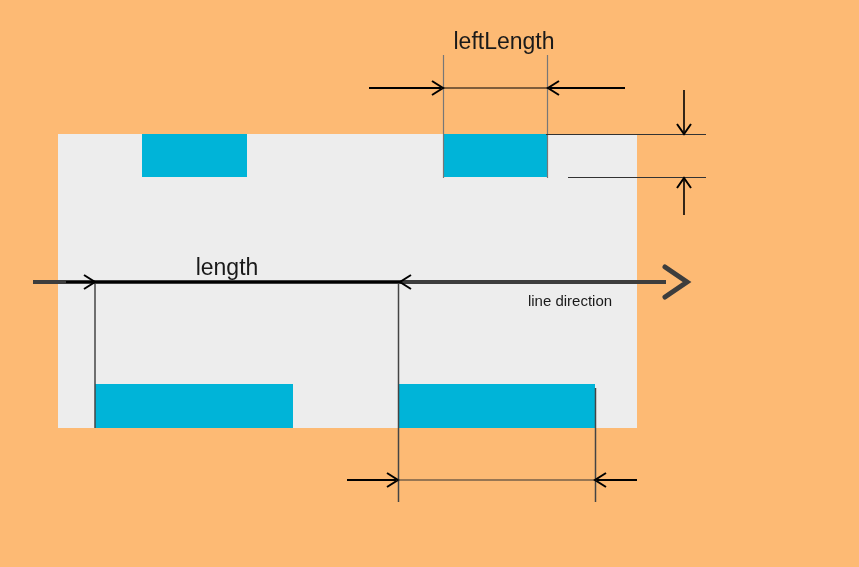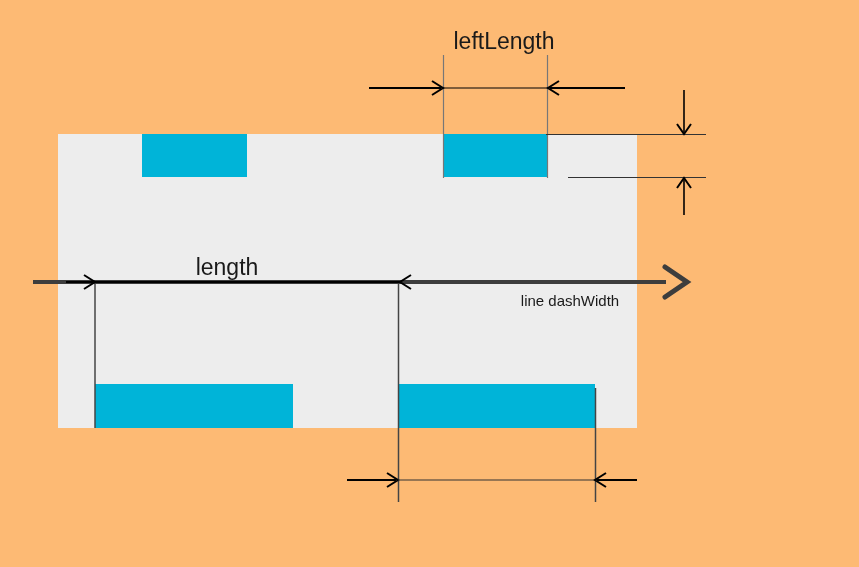--- a/index.html
+++ b/index.html
@@ -77,16 +77,16 @@
     <line x1="398" y1="480" x2="595" y2="480" stroke="#333333" stroke-width="1"></line>
     <path d="M606,473 L595,480 L606,487" fill="none" stroke="#000000" stroke-width="2"></path>
     <line x1="597" y1="480" x2="637" y2="480" stroke="#000000" stroke-width="2.2"></line>
   </svg>
 
   <div class="label big centered" style="left:504px; top:30px;">leftLength</div>
 
 
   <div class="label big centered" style="left:227px; top:243px;margin-top:13px;">length</div>
 
-  <div class="label small centered" style="left:570px; top:293px;">line dashWidth</div>
+  <div class="label small centered" style="left:570px; top:293px;">line direction</div>
 
 
 </div>
 
 </body></html>

